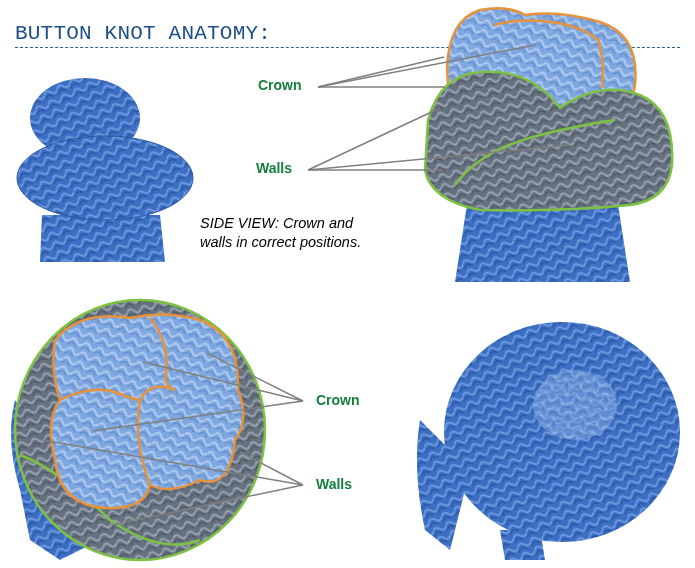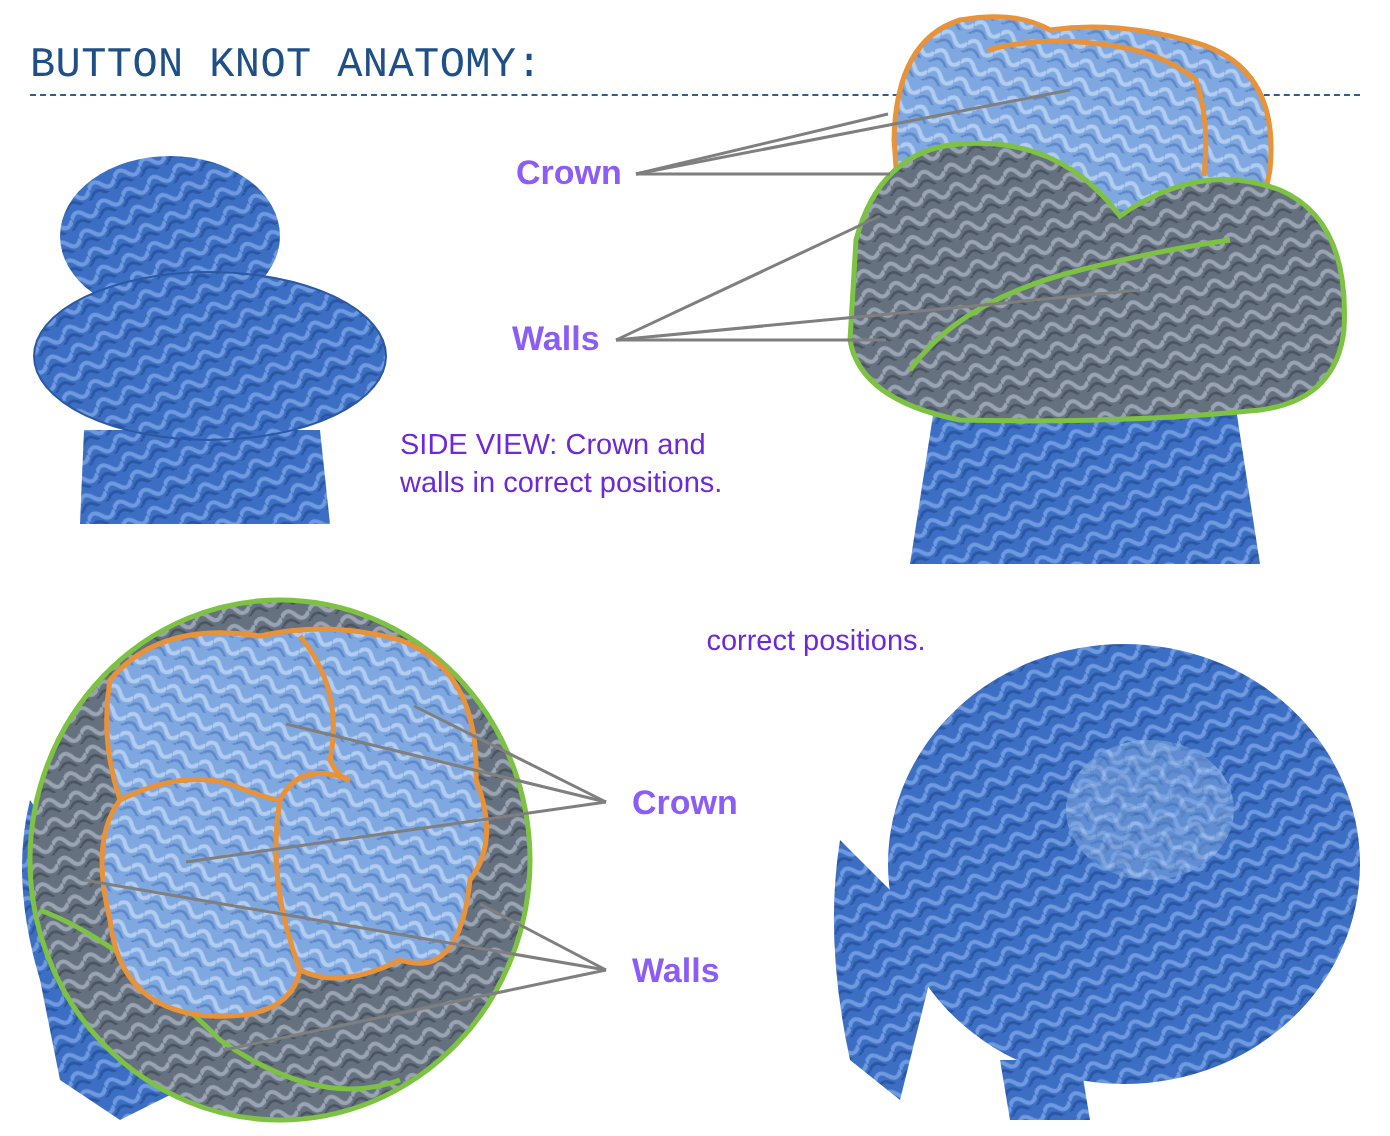--- a/index.html
+++ b/index.html
@@ -1,20 +1,20 @@
 <!DOCTYPE html>
 <html><head>
 <meta charset="utf-8">
 <style>
   html, body { margin: 0; padding: 0; background: #ffffff; }
   body { width: 695px; height: 568px; position: relative; overflow: hidden; font-family: "Liberation Sans", sans-serif; }
   .title { position: absolute; left: 15px; top: 22px; font-family: Liberation Mono, monospace; font-size: 21px; color: #1e4f86; letter-spacing: 0.2px; font-weight: normal; }
   .dash { position: absolute; left: 15px; top: 47px; width: 665px; height: 0; border-top: 1.6px dashed #2f5f8f; }
-  .caption { position: absolute; color: #6d28d9; font-size: 14.5px; line-height: 19px; }
-  .label { position: absolute; font-weight: bold; font-size: 17px; color: #8b5cf6; }
+  .caption { position: absolute; font-style: italic; color: #000000; font-size: 14.5px; line-height: 19px; }
+  .label { position: absolute; font-weight: bold; font-size: 14px; color: #15803d; }
   svg.layer { position: absolute; left: 0; top: 0; }
 </style>
 </head>
 <body>
 
 <div class="title">BUTTON KNOT ANATOMY:</div>
 <div class="dash"></div>
 
 <svg class="layer" width="695" height="568" viewBox="0 0 695 568">
   <defs>
@@ -88,17 +88,16 @@
 
 <div class="label" style="left:258px; top:77px;">Crown</div>
 <div class="label" style="left:256px; top:160px;">Walls</div>
 
 <div class="caption" style="left:200px; top:214px;">
   <div>SIDE VIEW: Crown and</div>
   <div>walls in correct positions.</div>
 </div>
 
 <div class="caption" style="left:276px; top:312px; text-align:right; width:224px;">
-  <div style="text-align:center; padding-left:40px;">correct positions.</div>
 </div>
 
 <div class="label" style="left:316px; top:392px;">Crown</div>
 <div class="label" style="left:316px; top:476px;">Walls</div>
 
 </body></html>

